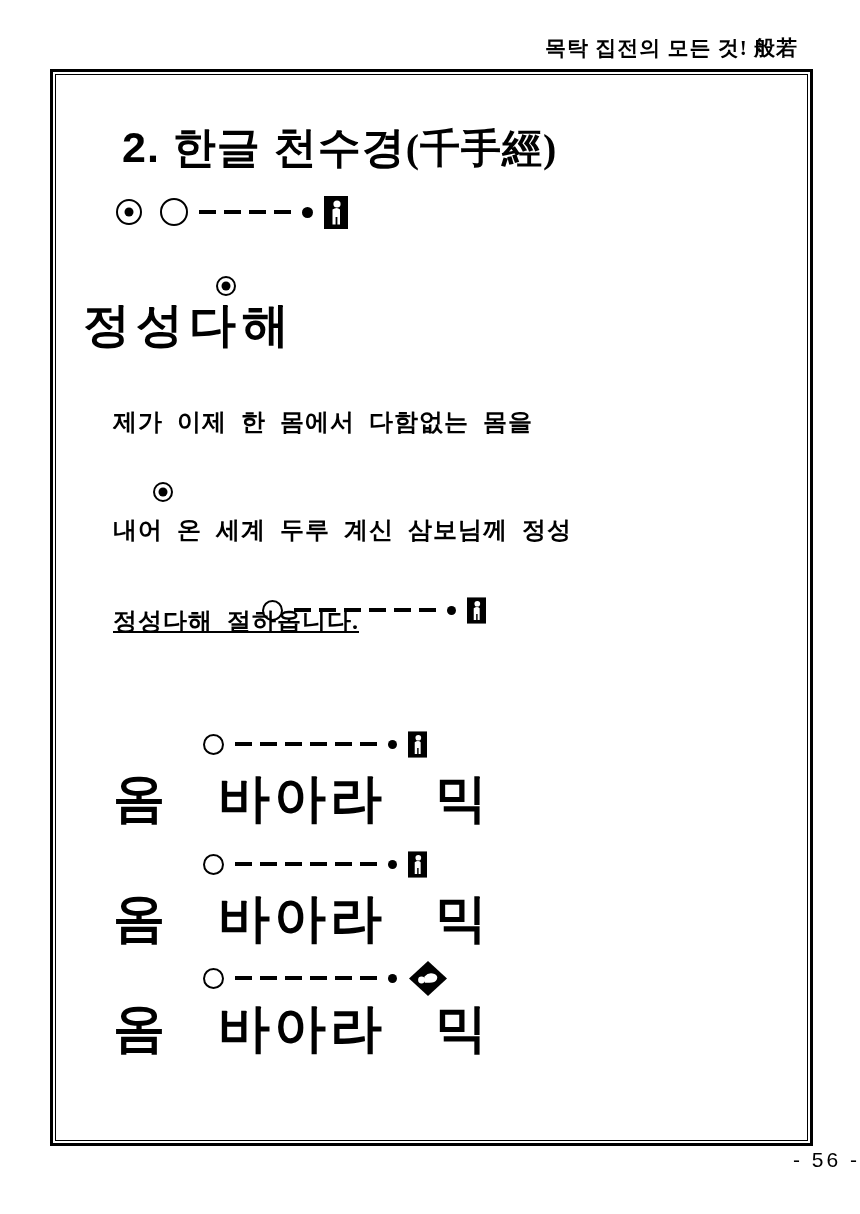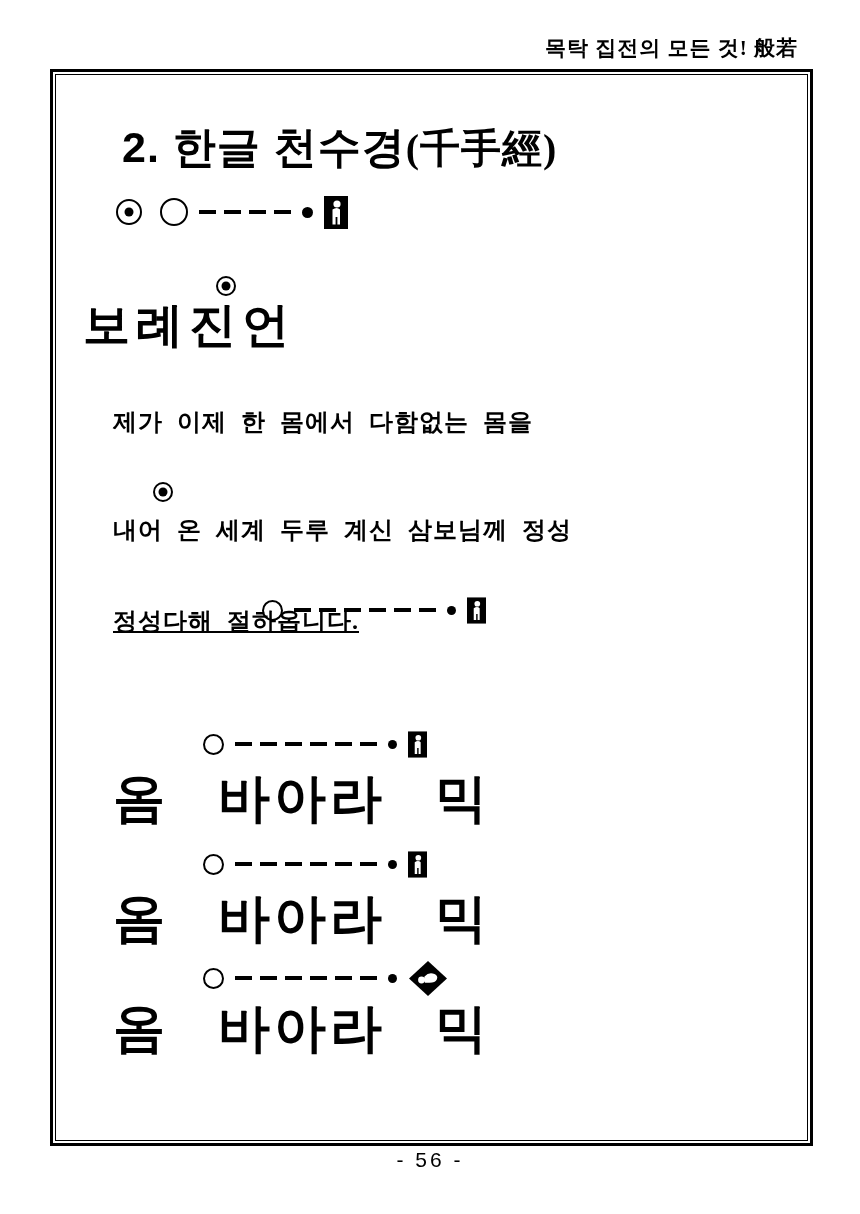--- a/index.html
+++ b/index.html
@@ -64,21 +64,21 @@
   }
   .nrow2 { left:262px; top:596px; height:28px; }
   .nrow3 { left:203px; top:730px; height:28px; }
   .nrow4 { left:203px; top:850px; height:28px; }
   .nrow5 { left:203px; top:958px; height:40px; }
   .m1 { top:764px; }
   .m2 { top:884px; }
   .m3 { top:994px; }
   .person-icon, .diamond-icon { flex:0 0 auto; display:block; }
   .footer {
-    position:absolute; left:0; top:1148px; width:100%; text-align:center;
+    position:absolute; left:0; top:1148px; width:100%; text-align:right;
     font-family:"Liberation Sans", sans-serif; font-size:21px; letter-spacing:3px;
   }
 </style>
 </head>
 <body>
 
 <div class="page">
 
   <div class="header">
     <span>목탁 집전의 모든 것! 般若</span>
@@ -103,21 +103,21 @@
     <svg class="person-icon" width="24" height="33" viewBox="0 0 24 33">
       <rect x="0" y="0" width="24" height="33" fill="#000"></rect>
       <circle cx="13" cy="8" r="3.6" fill="#fff"></circle>
       <path d="M8.5 13.5 Q13 10.5 16 13.5 L16 28.5 L13.4 28.5 L13.4 21 L11.6 21 L11.6 28.5 L8.5 28.5 Z" fill="#fff"></path>
       <rect x="9.2" y="14.5" width="2.4" height="4.5" fill="#fff"></rect>
     </svg>
   </div>
 
   <span class="fisheye fe1"></span>
 
-  <div class="section-title">보례진언</div>
+  <div class="section-title">정성다해</div>
 
   <div class="verse v1">제가 이제 한 몸에서 다함없는 몸을</div>
 
   <span class="fisheye fe2"></span>
 
   <div class="verse v2">내어 온 세계 두루 계신 삼보님께 정성</div>
 
   <div class="notation nrow2">
     <span class="sym circle-sm"></span>
     <span class="dashseq">

